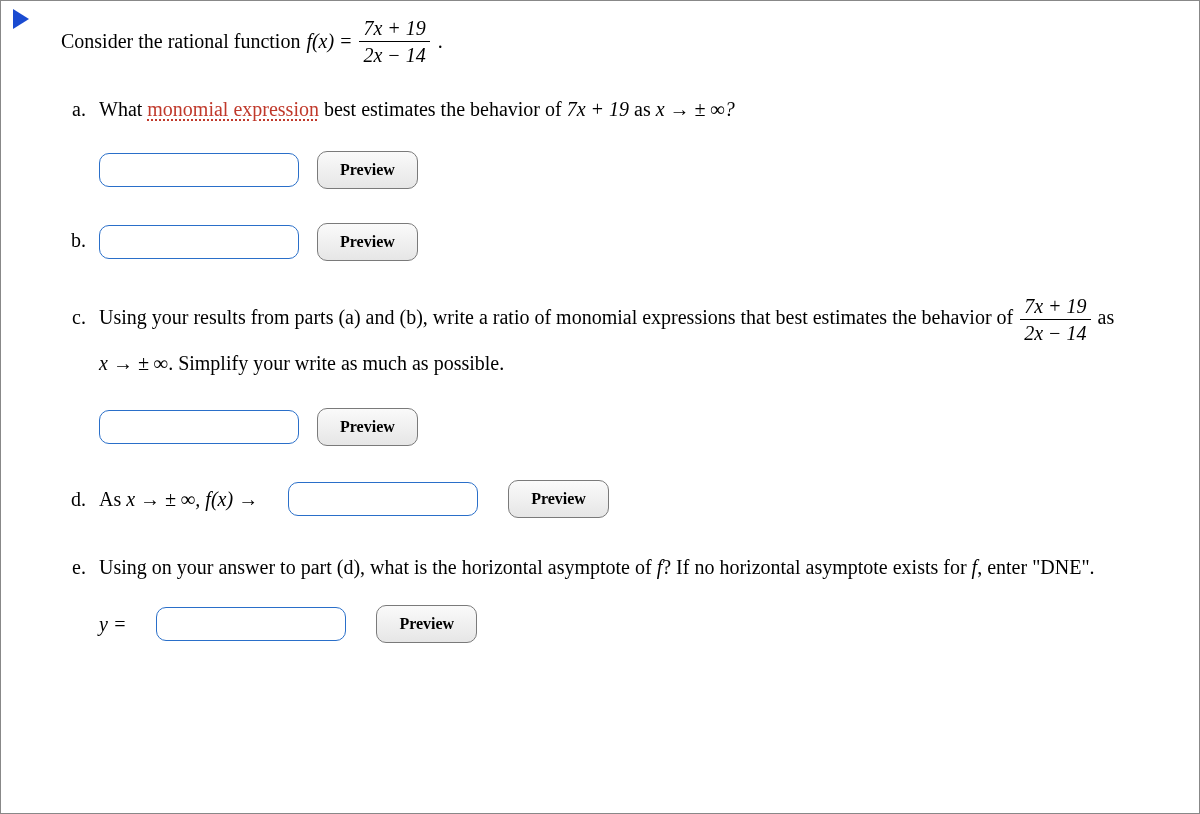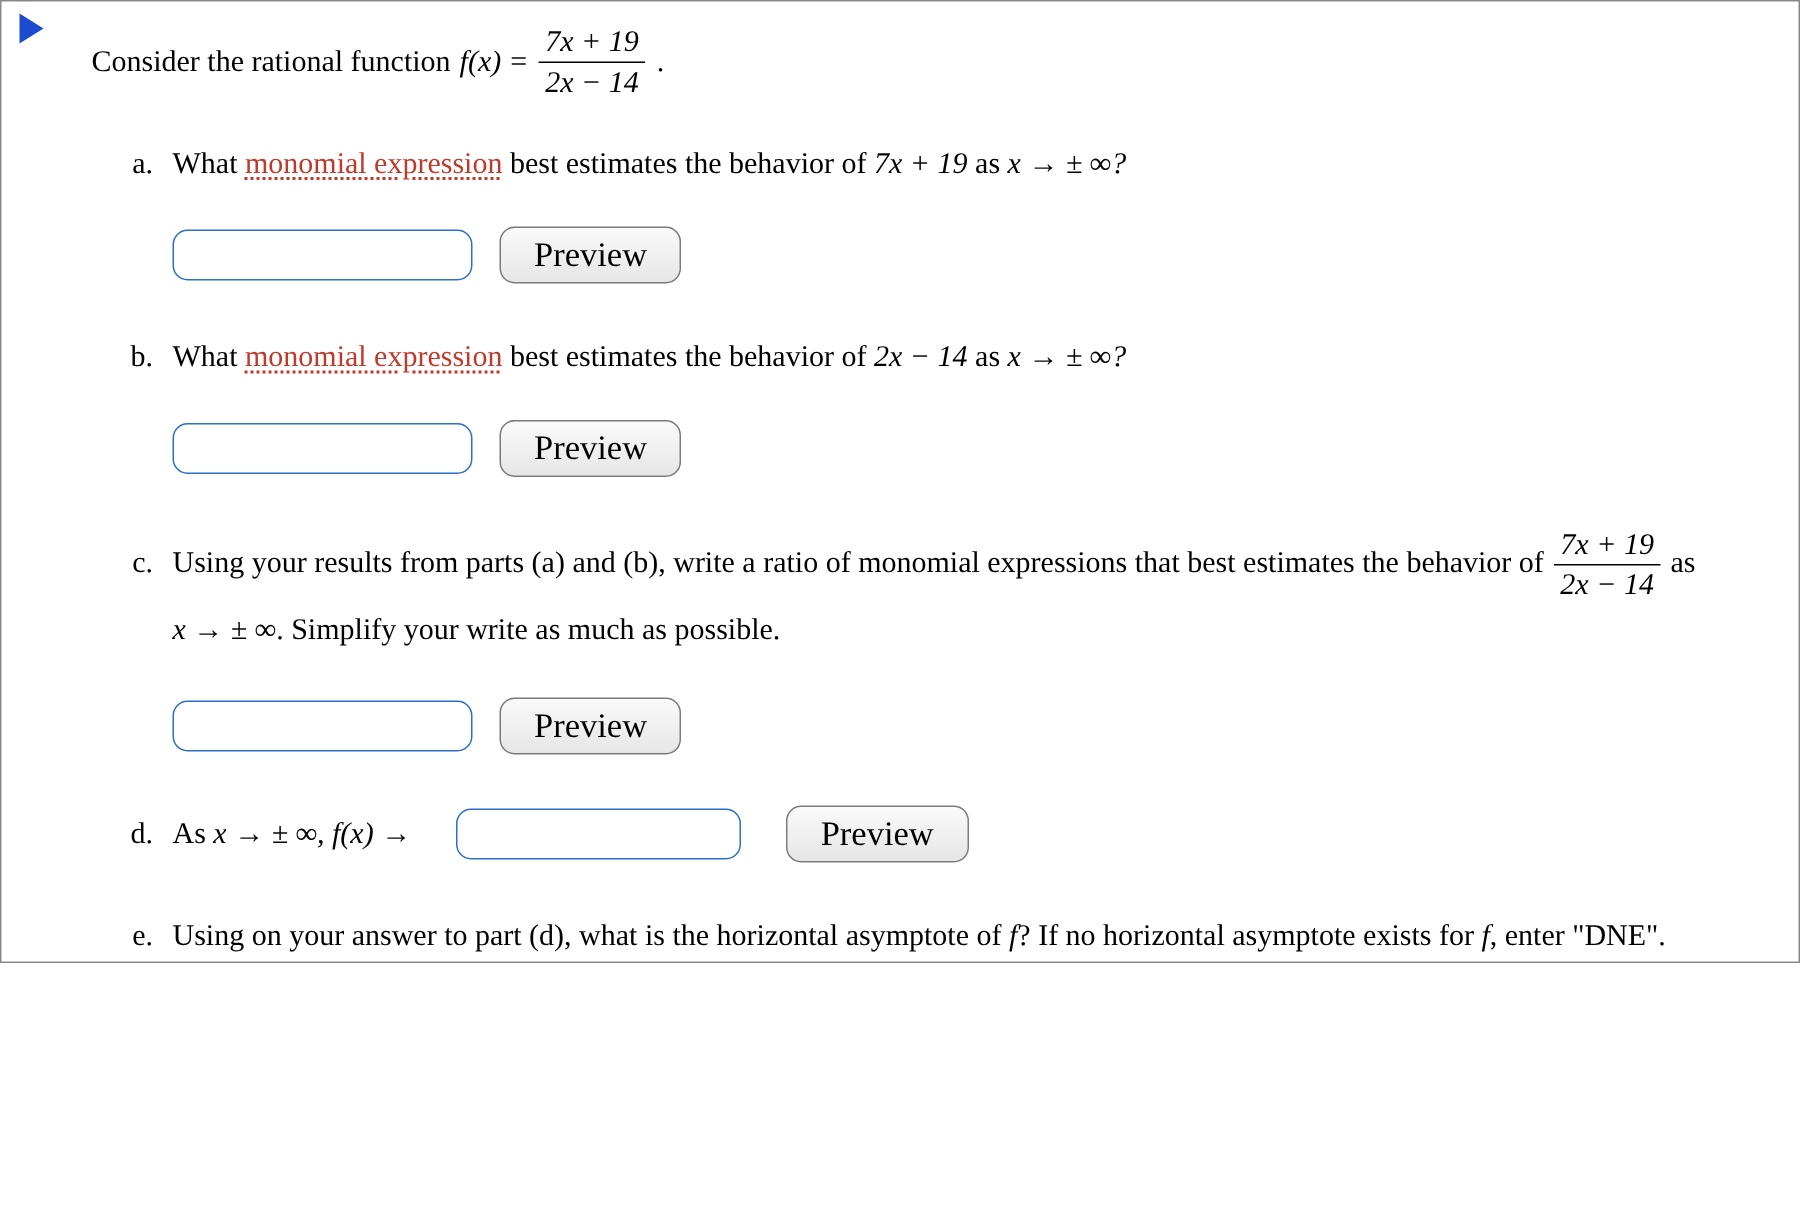--- a/index.html
+++ b/index.html
@@ -7,21 +7,21 @@
     margin: 0;
     padding: 0;
     font-family: "Times New Roman", Times, serif;
     font-size: 20px;
     color: #000;
     background: #fff;
   }
   .page {
     position: relative;
     width: 1200px;
-    height: 642px;
+    height: 814px;
     border: 1px solid #888;
     padding: 10px 18px 18px 60px;
   }
   .play-arrow {
     position: absolute;
     left: 12px;
     top: 8px;
     width: 0; height: 0;
     border-top: 10px solid transparent;
     border-bottom: 10px solid transparent;
@@ -43,21 +43,21 @@
     vertical-align: middle;
     font-family: "Times New Roman", serif;
     line-height: 1.1;
     margin: 0 2px;
   }
   .frac .num, .frac .den { padding: 0 4px; white-space: nowrap; }
   .frac .bar { width: 100%; border-top: 1.2px solid #000; margin: 2px 0; }
   ol.parts {
     list-style: lower-alpha;
     padding-left: 30px;
-    margin: 16px;
+    margin: 0;
   }
   ol.parts > li {
     margin-bottom: 34px;
     padding-left: 8px;
   }
   ol.parts > li::marker { font-family: "Times New Roman", serif; }
   .link {
     color: #c0392b;
     text-decoration: underline dotted;
     text-underline-offset: 3px;
@@ -82,22 +82,23 @@
     outline: none;
   }
   input[type="text"].ans.short { width: 190px; }
   button.preview {
     height: 38px;
     padding: 0 22px;
     border: 1px solid #7a7a7a;
     border-radius: 10px;
     background: linear-gradient(#fafafa, #e6e6e6);
     font-family: "Times New Roman", serif;
-    font-size: 23px;
+    font-size: 16px;
     cursor: pointer;
+    font-weight: bold;
   }
   .inline-row {
     display: flex;
     align-items: center;
     gap: 30px;
     margin-top: 22px;
     flex-wrap: wrap;
   }
   .nowrap { white-space: nowrap; }
   .ques-text { line-height: 1.55; }
@@ -127,23 +128,20 @@
       <div class="ques-text">
         <span>What </span><span class="link">monomial expression</span><span> best estimates the behavior of </span><span class="mi nowrap">7x + 19</span><span> as </span><span class="mi nowrap">x →  ± ∞?</span>
       </div>
       <div class="answer-row indent">
         <input type="text" class="ans" style="">
         <button class="preview">Preview</button>
       </div>
     </li>
 
     <li>
-      <div class="ques-text">
-        <span>What </span><span class="link">monomial expression</span><span> best estimates the behavior of </span><span class="mi nowrap">2x − 14</span><span> as </span><span class="mi nowrap">x →  ± ∞?</span>
-      </div>
       <div class="answer-row indent">
         <input type="text" class="ans" style="">
         <button class="preview">Preview</button>
       </div>
     </li>
 
     <li>
       <div class="ques-text" style="line-height:1.9;">
         <span>Using your results from parts (a) and (b), write a </span><span class="ratio-italic">ratio</span><span> of monomial expressions that best estimates the behavior of </span><span class="frac" style="vertical-align:middle;">
           <span class="num mi">7x + 19</span>

